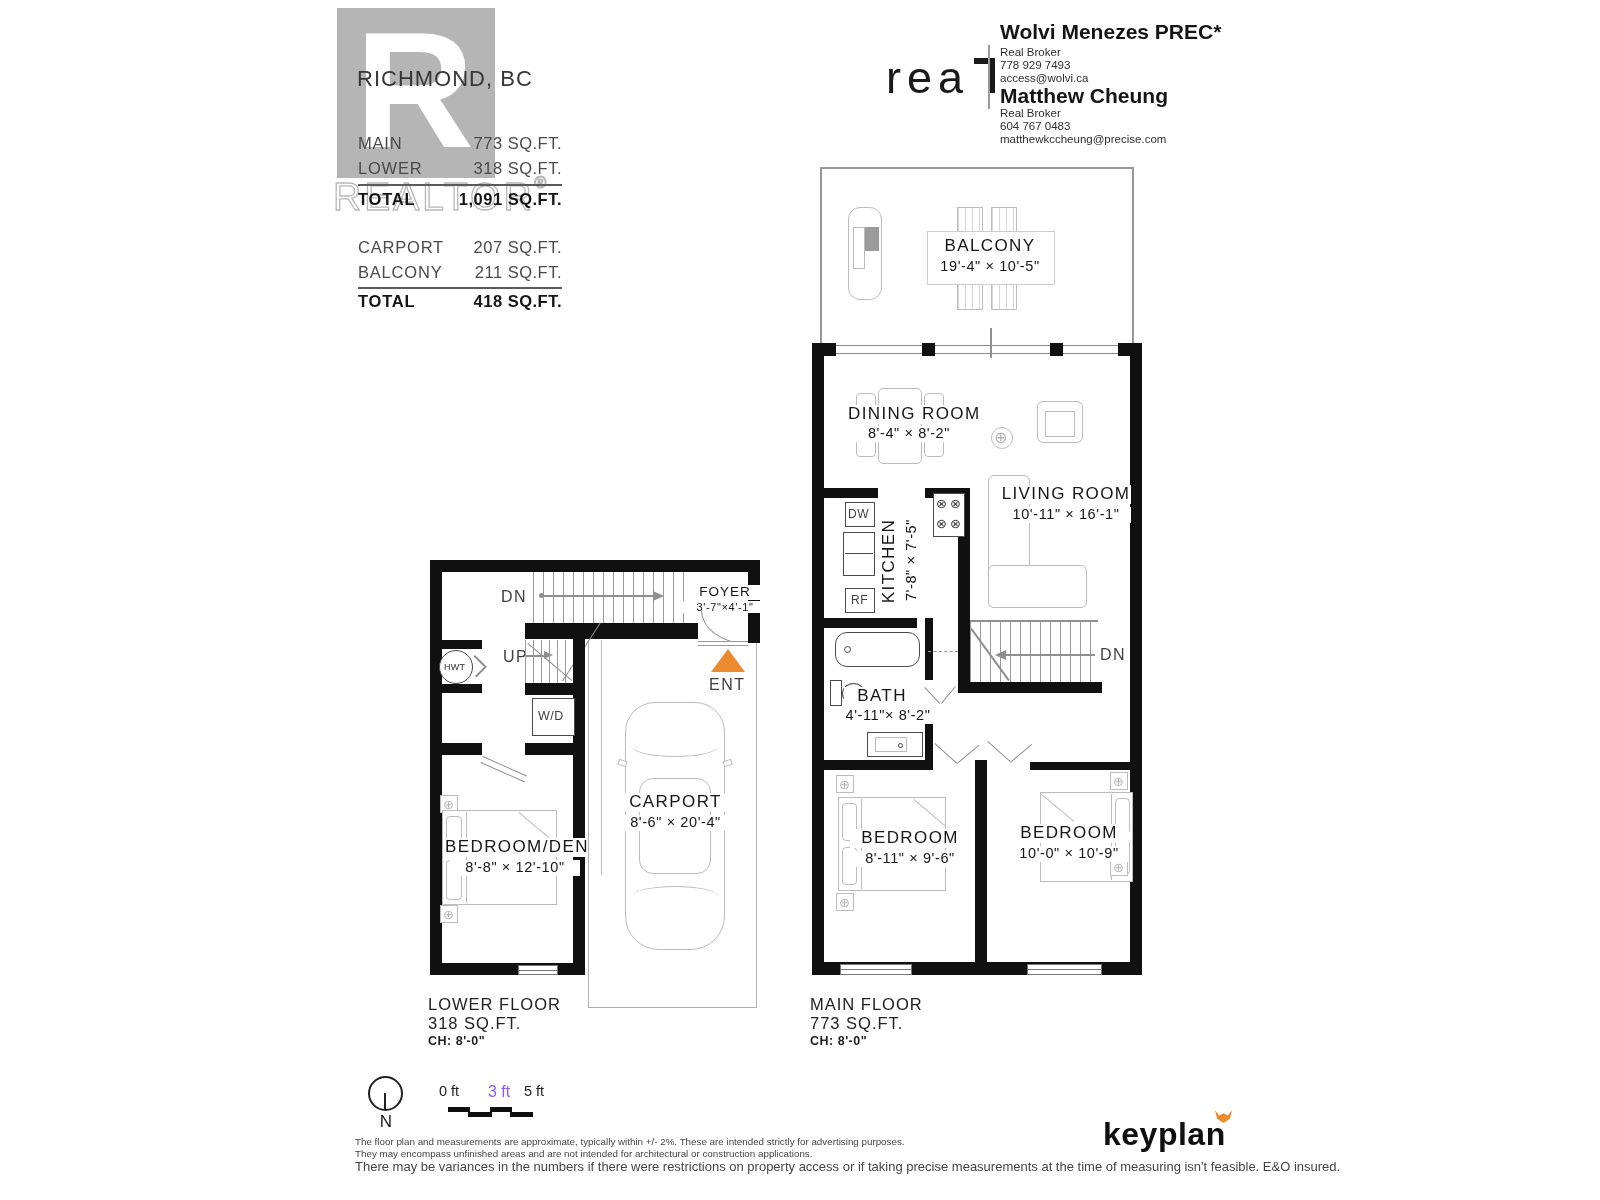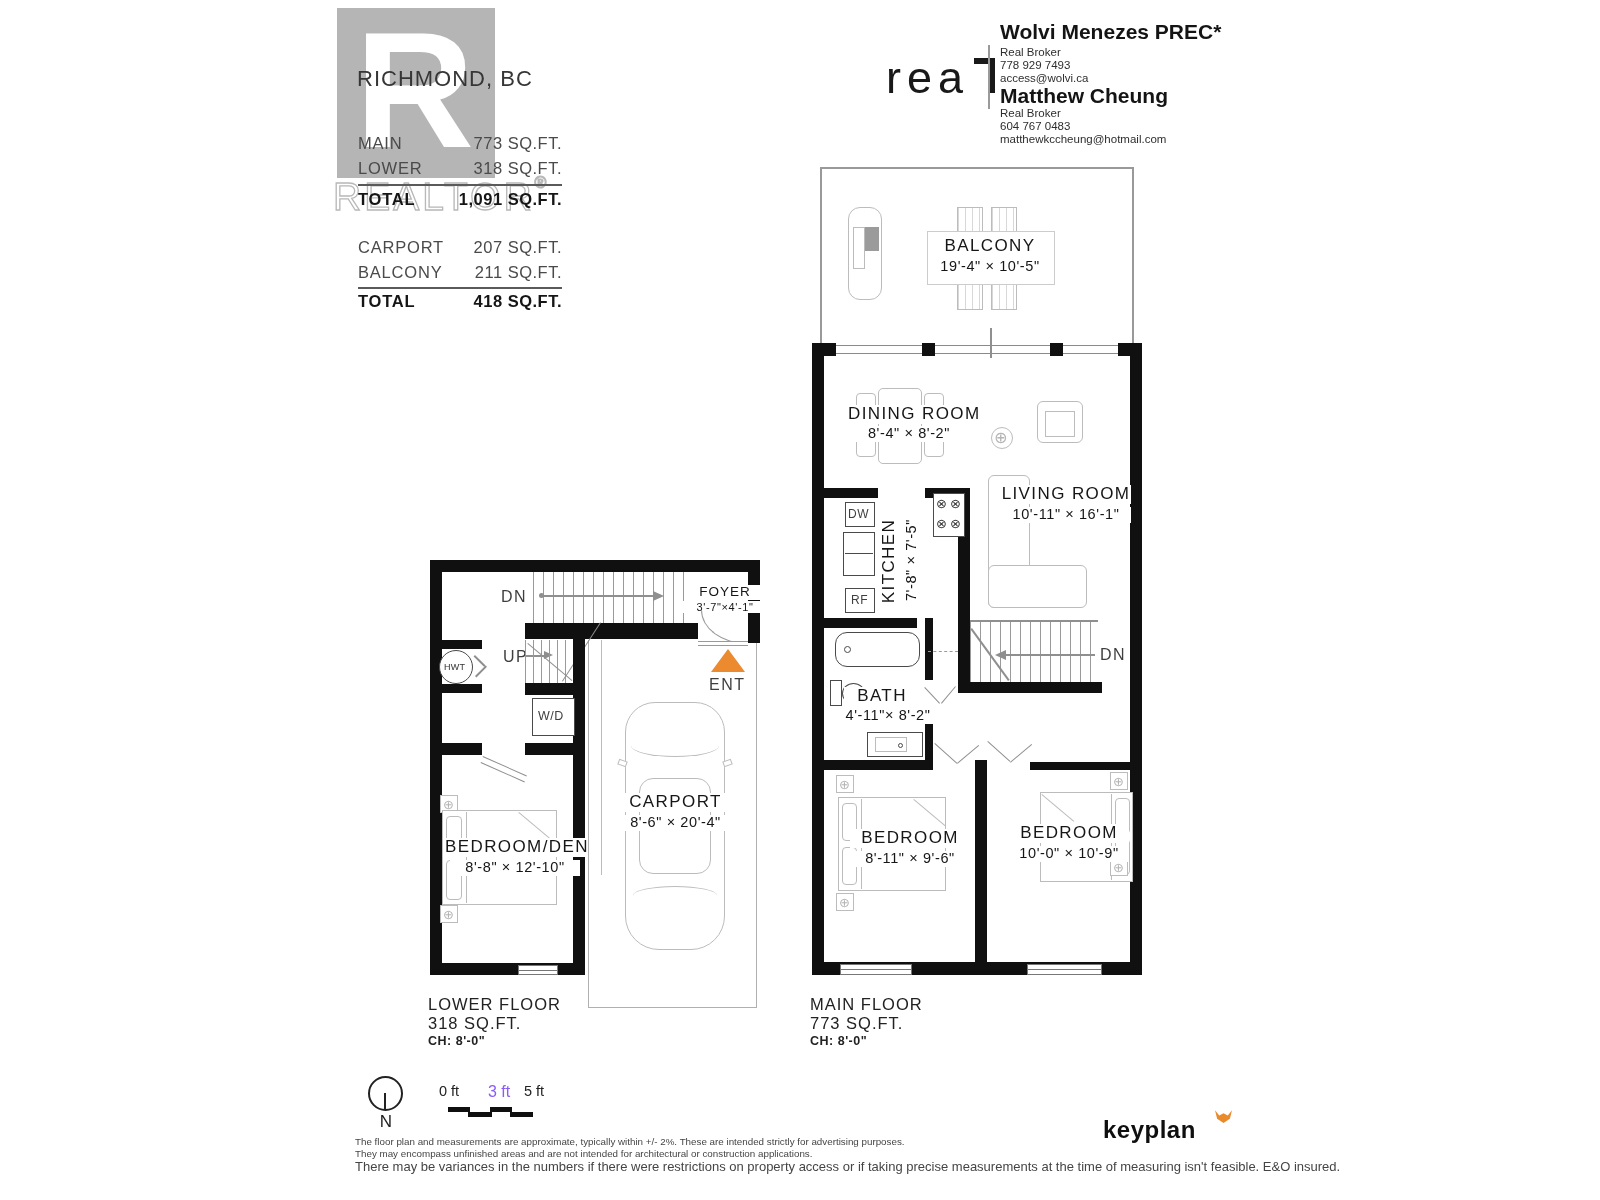--- a/index.html
+++ b/index.html
@@ -65,21 +65,21 @@
     <div class="abs" style="left:988px;top:45px;width:1.5px;height:64px;background:#9a9a9a;"></div>
 
     <div class="abs" style="left:1000px;top:20px;font-size:21px;font-weight:bold;color:#141414;">Wolvi Menezes PREC*</div>
     <div class="agent-sub" style="left:1000px;top:46px;">Real Broker</div>
     <div class="agent-sub" style="left:1000px;top:59px;">778 929 7493</div>
     <div class="agent-sub" style="left:1000px;top:72px;">access@wolvi.ca</div>
 
     <div class="abs" style="left:1000px;top:84px;font-size:21px;font-weight:bold;color:#141414;">Matthew Cheung</div>
     <div class="agent-sub" style="left:1000px;top:107px;">Real Broker</div>
     <div class="agent-sub" style="left:1000px;top:120px;">604 767 0483</div>
-    <div class="agent-sub" style="left:1000px;top:133px;">matthewkccheung@hotmail.com</div>
+    <div class="agent-sub" style="left:1000px;top:133px;">matthewkccheung@precise.com</div>
   </div>
 
   <div class="abs" style="left:812px;top:165px;width:330px;height:830px;">
 
     <div class="abs" style="left:8px;top:2px;width:314px;height:176px;border:2px solid #999;border-bottom:none;box-sizing:border-box;"></div>
     <div class="f" style="left:36px;top:42px;width:34px;height:93px;border-radius:12px;"></div>
     <div class="f" style="left:41px;top:62px;width:12px;height:42px;"></div>
     <div class="abs" style="left:53px;top:62px;width:14px;height:24px;background:#9b9b9b;"></div>
     <div class="f" style="left:145px;top:42px;width:26px;height:30px;background:repeating-linear-gradient(90deg,#d8d8d8 0,#d8d8d8 1px,#fff 1px,#fff 7px);"></div>
     <div class="f" style="left:179px;top:42px;width:26px;height:30px;background:repeating-linear-gradient(90deg,#d8d8d8 0,#d8d8d8 1px,#fff 1px,#fff 7px);"></div>
@@ -297,19 +297,19 @@
     <div class="abs" style="left:510px;top:1112px;width:23px;height:5px;background:#0f0f0f;"></div>
   </div>
 
   <div>
     <div class="abs" style="left:355px;top:1136px;font-size:9.8px;color:#454545;">The floor plan and measurements are approximate, typically within +/- 2%. These are intended strictly for advertising purposes.</div>
     <div class="abs" style="left:355px;top:1148px;font-size:9.8px;color:#454545;">They may encompass unfinished areas and are not intended for architectural or construction applications.</div>
     <div class="abs" style="left:355px;top:1159px;font-size:13px;color:#454545;">There may be variances in the numbers if there were restrictions on property access or if taking precise measurements at the time of measuring isn't feasible. E&amp;O insured.</div>
   </div>
 
   <div class="abs" style="left:1103px;top:1116px;">
-    <span style="font-size:24px;font-weight:bold;letter-spacing:.5px;color:#0f0f0f;">keyplan</span>
+    <span style="font-size:32px;font-weight:bold;letter-spacing:.5px;color:#0f0f0f;">keyplan</span>
     <svg width="17" height="13" viewBox="0 0 16 12" style="position:absolute;left:112px;top:-6px;">
       <polygon points="0,0 4,5 8,3 12,5 16,0 14,8 8,12 2,8" fill="#E98A2D"></polygon>
     </svg>
   </div>
 
 </div>
 
 </body></html>

